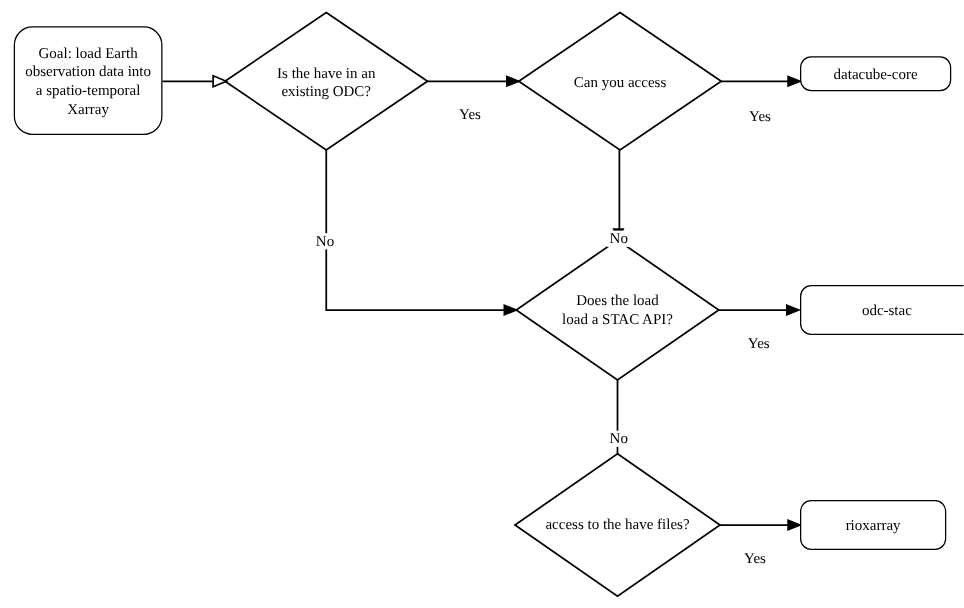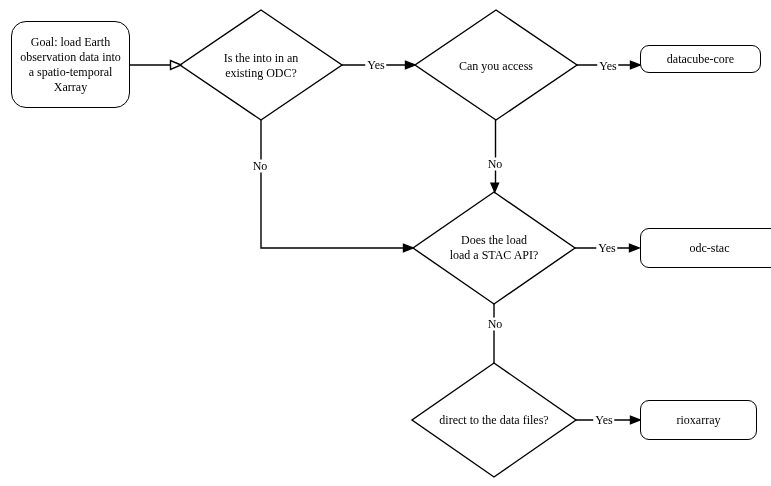--- a/index.html
+++ b/index.html
@@ -53,20 +53,21 @@
     display: block;
   }
   .elabel {
     position: absolute;
     transform: translate(-50%, -50%);
     background: #ffffff;
     padding: 0 2px;
     line-height: 13px;
     z-index: 3;
     white-space: nowrap;
+    margin-top: 27px;
   }
 </style>
 </head>
 <body>
 
 <div class="stage">
 
   <svg class="wires" viewBox="0 0 771 486" fill="none" stroke="#000000" stroke-width="1.4">
 
     <path d="M130 65 H170"></path>
@@ -95,32 +96,32 @@
   <div class="box goal" style="left:11px; top:21px; width:119px; height:87px;">
     <div>
       <span>Goal: load Earth</span>
       <span>observation data into</span>
       <span>a spatio-temporal</span>
       <span>Xarray</span>
     </div>
   </div>
 
   <div class="dtext" style="left:261px; top:66px;">
-    <span>Is the into in an</span>
+    <span>Is the have in an</span>
     <span>existing ODC?</span>
   </div>
   <div class="dtext" style="left:496px; top:66px;">
     <span>Can you access</span>
   </div>
   <div class="dtext" style="left:494px; top:248px;">
     <span>Does the load</span>
     <span>load a STAC API?</span>
   </div>
   <div class="dtext" style="left:494px; top:420px;">
-    <span>direct to the data files?</span>
+    <span>access to the have files?</span>
   </div>
 
   <div class="box" style="left:640px; top:45px; width:121px; height:28px;">
     <span>datacube-core</span>
   </div>
   <div class="box" style="left:640px; top:228px; width:139px; height:40px;">
     <span>odc-stac</span>
   </div>
   <div class="box" style="left:640px; top:400px; width:117px; height:40px;">
     <span>rioxarray</span>

